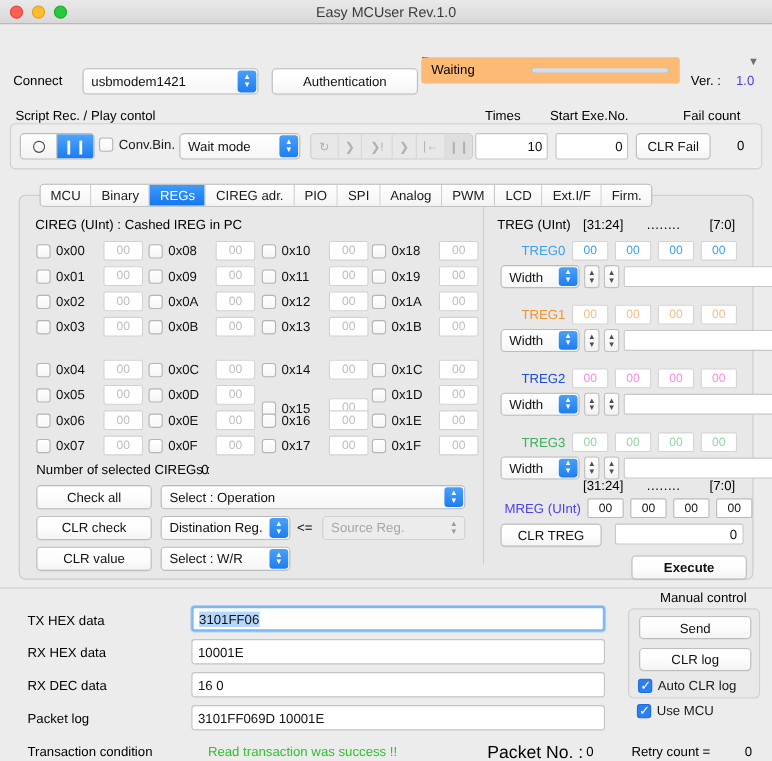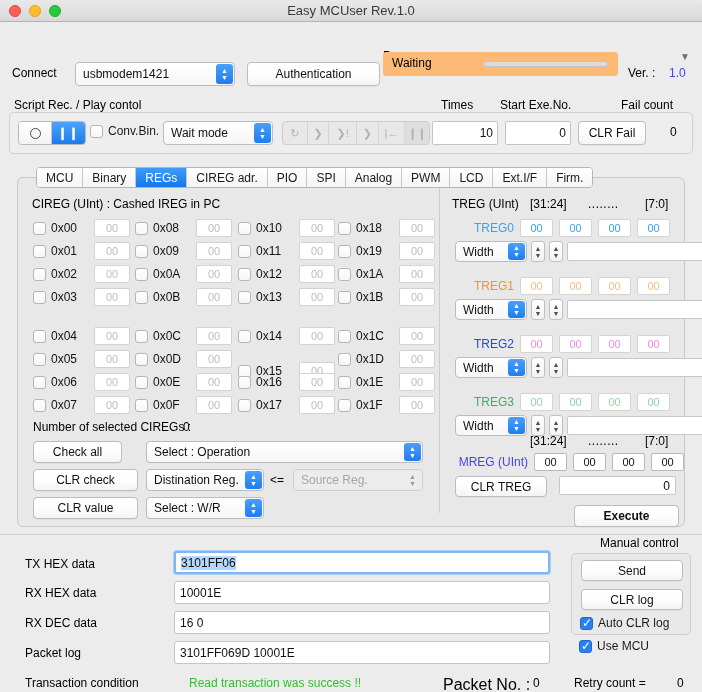--- a/index.html
+++ b/index.html
@@ -481,21 +481,21 @@
         </div>
       <div class="cireg-cell" style="left:320px;top:218px;">
           <span class="cbx"></span>
           <span class="code">0x1F</span>
           <span class="val">00</span>
         </div>
 
       <div style="position:absolute;left:15px;top:242px;font-size:12px;">Number of selected CIREGs :</div>
       <div style="position:absolute;left:165px;top:242px;font-size:12px;">0</div>
 
-      <div class="btn" style="position:absolute;left:15px;top:263px;width:89px;height:22px;">Check all</div>
+      <div class="btn" style="position:absolute;left:15px;top:263px;width:105px;height:22px;">Check all</div>
       <div class="btn" style="position:absolute;left:15px;top:291px;width:105px;height:22px;">CLR check</div>
       <div class="btn" style="position:absolute;left:15px;top:319px;width:105px;height:22px;">CLR value</div>
 
       <div class="pop" style="position:absolute;left:128px;top:263px;width:277px;height:22px;">
         <span>Select : Operation</span>
         <span class="arrowbox">
             <i>▲</i>
             <i>▼</i>
           </span>
       </div>

